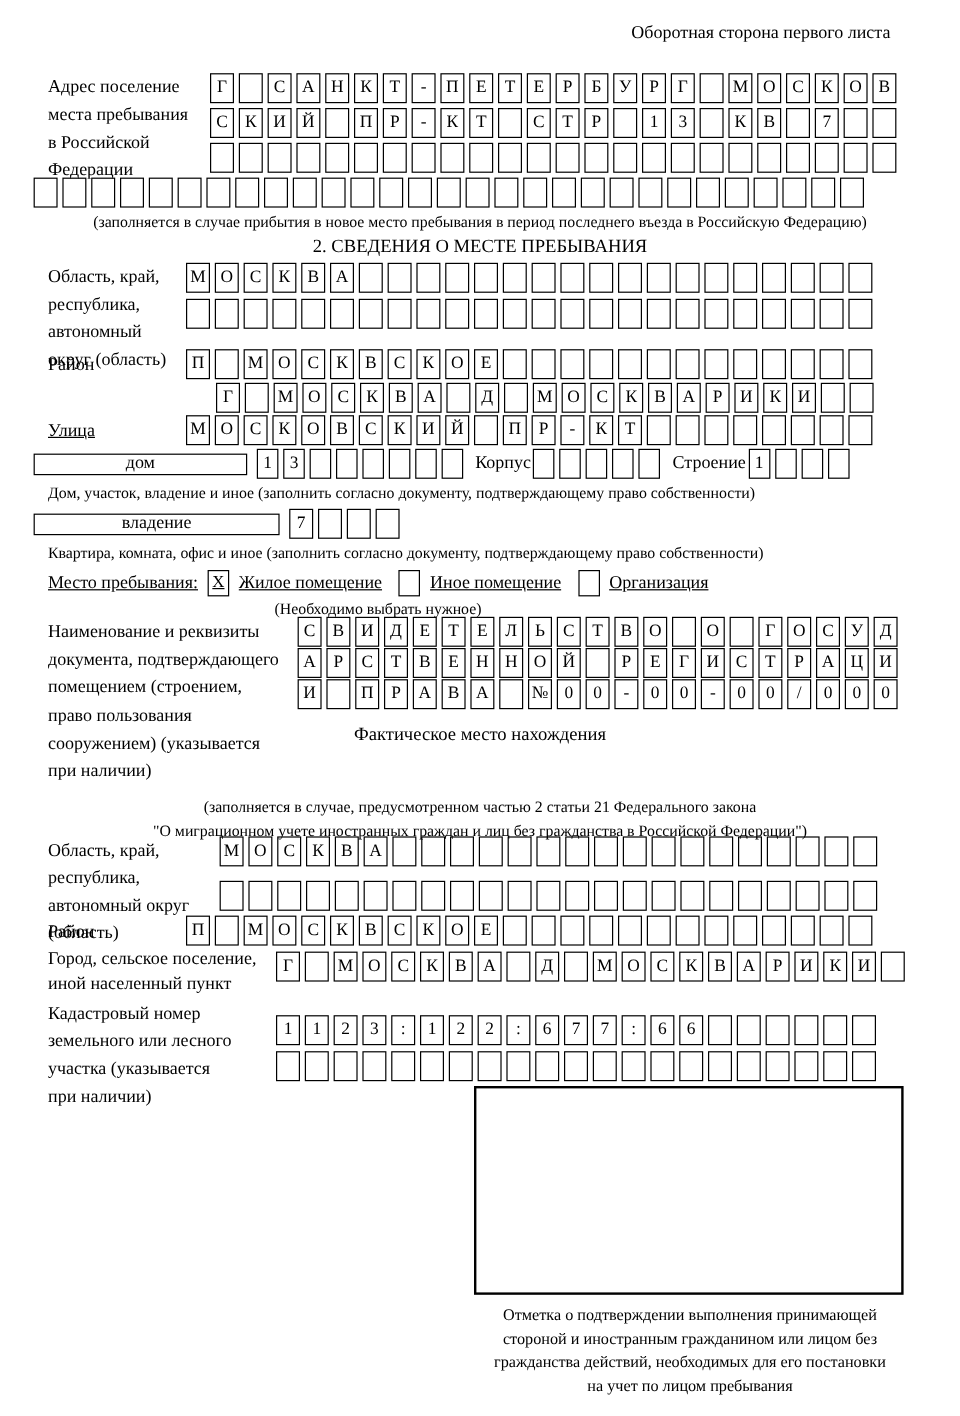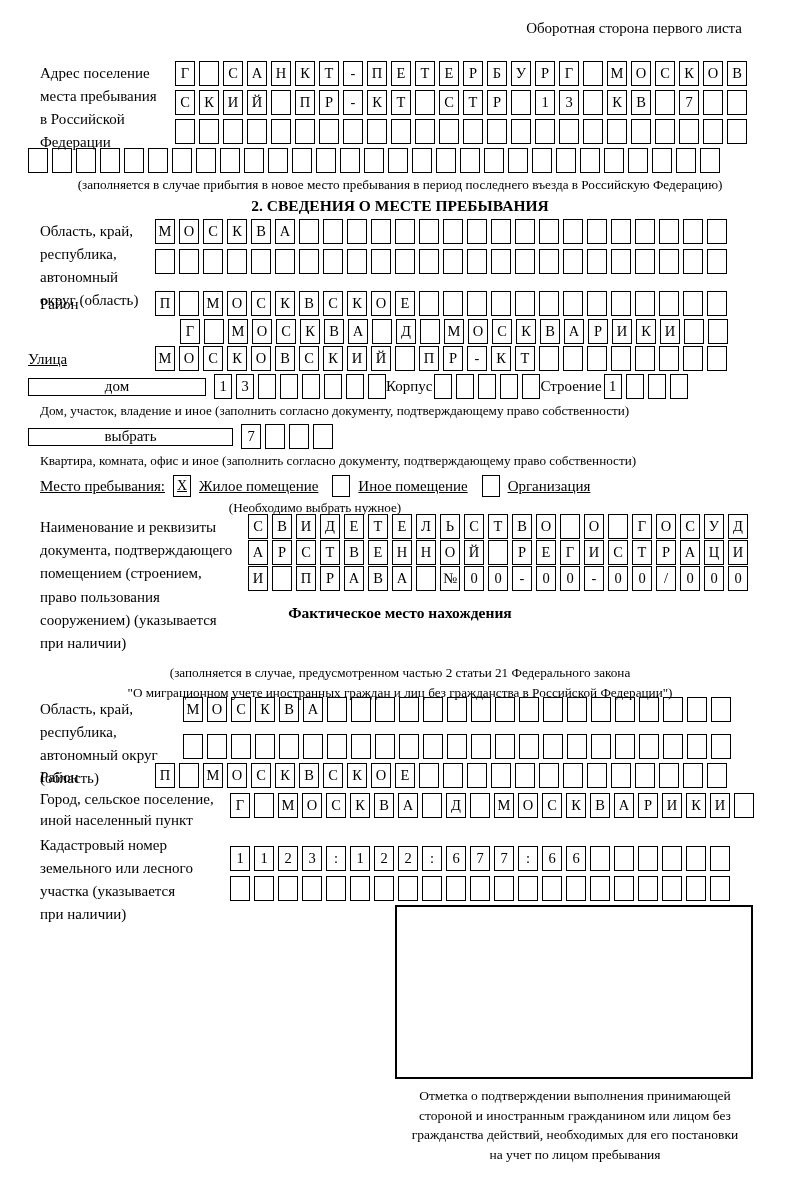--- a/index.html
+++ b/index.html
@@ -5,38 +5,38 @@
   html,body { margin:0; padding:0; background:#ffffff; }
   .page {
     position:relative; width:800px; height:1180px; background:#ffffff;
     font-family:"Liberation Serif", serif; color:#000; overflow:hidden;
   }
   
   .lbl { position:absolute; font-size:15px; line-height:23px; }
   .lbl .ln { white-space:nowrap; }
   .cap { position:absolute; font-size:13.2px; white-space:nowrap; }
   .center { left:0; width:800px; text-align:center; }
-  .title { position:absolute; left:0; width:800px; text-align:center; font-weight:bold; font-size:15.5px; }
+  .title { position:absolute; left:0; width:800px; text-align:center; font-weight:normal; font-size:15.5px; }
   .top-note { position:absolute; top:20px; right:58px; font-size:15px; }
 
   
   .cells { position:absolute; display:flex; gap:4px; }
   .cells .cell {
     width:20px; height:25px; box-sizing:border-box; border:1.8px solid #000;
     display:flex; align-items:center; justify-content:center;
     font-size:14.5px; font-family:"Liberation Serif", serif; flex:0 0 auto;
   }
   .cells.small .cell { width:18px; }
   .widebox {
     box-sizing:border-box; border:1.8px solid #000; height:18px;
     display:flex; align-items:center; justify-content:center; font-size:15px;
   }
   .hrow { position:absolute; display:flex; align-items:center; }
   .hrow .cells { position:static; }
-  .inl-lbl { font-size:15px; margin-right:2px; white-space:nowrap; }
+  .inl-lbl { font-size:15px; margin-left:10px; margin-right:2px; white-space:nowrap; }
   .gap8 { margin-left:8px; }
 
   
   .stay-row { position:absolute; left:40px; top:475px; display:flex; align-items:center; font-size:15px;text-decoration:underline; }
   .chk { width:18px; height:22px; box-sizing:border-box; border:1.8px solid #000;
          display:flex; align-items:center; justify-content:center; font-size:14px; }
   .stay-row .opt-lbl { margin-left:8px; white-space:nowrap; }
   .stay-row .chk { margin-left:14px; }
   .stay-row .chk.first { margin-left:8px; }
 
@@ -50,21 +50,21 @@
   .t-sec2  { top:197px; }
 
   
   .lbl-reg2  { left:40px; top:220px; }
   .row-reg2a { left:155px; top:219px; }
   .row-reg2b { left:155px; top:249px; }
   .lbl-dist2 { left:40px; top:293px; }
   .row-dist2 { left:155px; top:291px; }
   .lbl-city2 { left:40px; top:314px; line-height:21px; }
   .row-city2 { left:180px; top:319px; }
-  .lbl-str2  { left:28px; top:348px;text-decoration:underline; }
+  .lbl-str2  { left:40px; top:348px;text-decoration:underline; }
   .row-str2  { left:155px; top:346px; }
   .row-house { left:28px; top:374px; }
   .house-box { width:178px; }
   .cap-house { left:40px; top:403px; }
   .row-apt   { left:28px; top:424px; }
   .apt-box   { width:205px; }
   .cap-apt   { left:40px; top:453px; }
   .stay-note { position:absolute; left:150px; top:500px; width:330px; text-align:center; font-size:13.2px; }
   .lbl-doc   { left:40px; top:516px; line-height:23.2px; }
   .row-doc1  { left:248px; top:514px; }
@@ -381,21 +381,21 @@
     <div class="cells small">
         <span class="cell">1</span>
         <span class="cell"></span>
         <span class="cell"></span>
         <span class="cell"></span>
       </div>
   </div>
   <div class="cap cap-house">Дом, участок, владение и иное (заполнить согласно документу, подтверждающему право собственности)</div>
 
   <div class="hrow row-apt">
-    <div class="widebox apt-box">выбрать</div>
+    <div class="widebox apt-box">владение</div>
     <div class="cells gap8">
         <span class="cell">7</span>
         <span class="cell"></span>
         <span class="cell"></span>
         <span class="cell"></span>
       </div>
   </div>
   <div class="cap cap-apt">Квартира, комната, офис и иное (заполнить согласно документу, подтверждающему право собственности)</div>
 
   <div class="stay-row">

